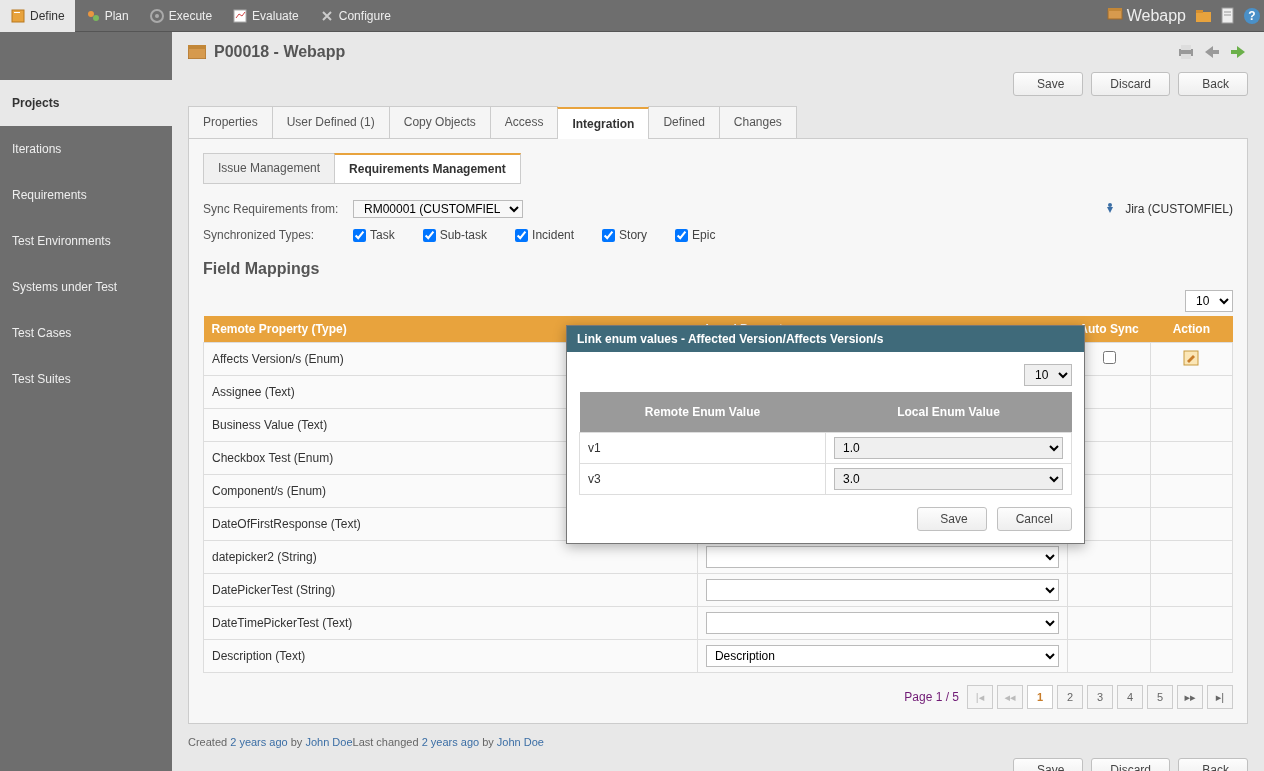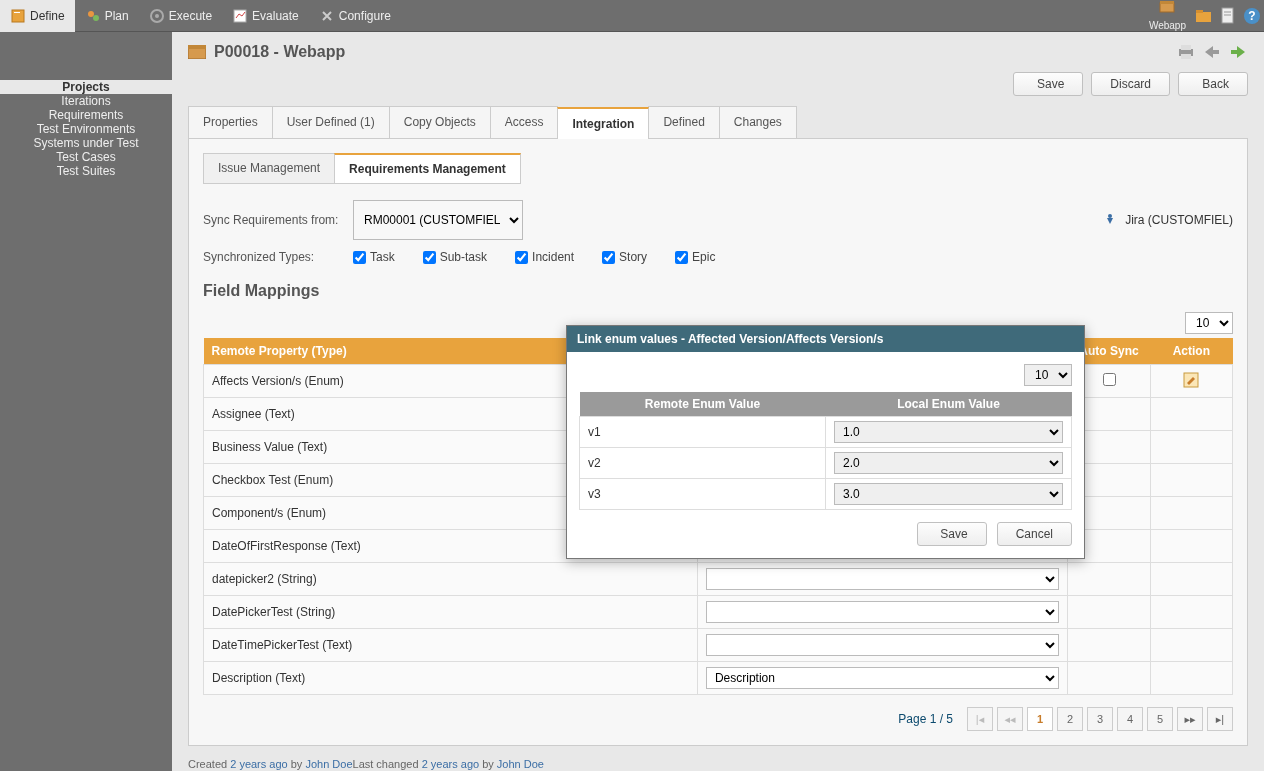--- a/index.html
+++ b/index.html
@@ -4,27 +4,27 @@
 <style>
 * { box-sizing: border-box; margin: 0; padding: 0; }
 body { font-family: Arial, sans-serif; font-size: 12px; color: #333; background: #e8e8e8; width: 1264px; height: 771px; overflow: hidden; }
 
 
 .top-toolbar { height: 32px; background: #6e6e6e; display: flex; align-items: center; border-bottom: 1px solid #555; }
 .top-toolbar .tb-btn { display: flex; align-items: center; gap: 4px; padding: 0 10px; height: 32px; color: #eee; cursor: pointer; font-size: 12px; }
 .top-toolbar .tb-btn.active { background: #e8e8e8; color: #333; }
 .top-toolbar .tb-btn .icon { width: 16px; height: 16px; display: inline-flex; align-items: center; justify-content: center; }
 .top-toolbar .spacer { flex: 1; }
-.top-toolbar .right-item { display: flex; align-items: center; gap: 4px; padding: 0 6px; color: #eee; cursor: pointer; font-size: 10px; flex-direction: column; }
+.top-toolbar .right-item { display: flex; align-items: center; gap: 4px; padding: 0 6px; color: #eee; cursor: pointer; font-size: 16px; }
 .top-toolbar .right-icon { width: 20px; height: 20px; display: inline-flex; align-items: center; justify-content: center; cursor: pointer; margin: 0 2px; }
 
 
 .main { display: flex; height: calc(100% - 32px); }
 .sidebar { width: 172px; background: #6e6e6e; padding-top: 48px; }
-.sidebar .sb-item { text-align: center; padding: 0 12px; color: #eee; cursor: pointer; font-size: 12px; }
+.sidebar .sb-item { text-align: left; padding: 16px 12px; color: #eee; cursor: pointer; font-size: 12px; }
 .sidebar .sb-item.active { background: #e8e8e8; color: #333; font-weight: bold; }
 
 .content { flex: 1; background: #e8e8e8; padding: 10px 16px 10px 16px; overflow: auto; position: relative; }
 
 
 .page-header { display: flex; align-items: center; margin-bottom: 10px; }
 .page-header .box-icon { width: 18px; height: 14px; margin-right: 8px; }
 .page-header h2 { font-size: 16px; font-weight: bold; color: #555; }
 .page-header .hdr-actions { margin-left: auto; display: flex; gap: 6px; align-items: center; }
 .hdr-actions .icon-btn { width: 20px; height: 20px; cursor: pointer; display: inline-flex; align-items: center; justify-content: center; }
@@ -41,57 +41,57 @@
 .panel { border: 1px solid #ccc; border-top: none; background: #f7f7f7; padding: 14px; }
 
 
 .subtabs { display: flex; margin-bottom: 16px; }
 .subtabs .subtab { padding: 7px 14px; border: 1px solid #ccc; background: #f0f0f0; margin-right: -1px; cursor: pointer; color: #555; font-size: 12px; }
 .subtabs .subtab.active { background: #fff; border-top: 2px solid #e8a33d; font-weight: bold; color: #333; }
 
 
 .form-row { display: flex; align-items: center; margin-bottom: 10px; }
 .form-row .label { width: 150px; color: #555; }
-.form-row select.sel { border: 1px solid #bbb; padding: 11px 6px; font-size: 12px; background: #f8f8f8; width: 170px; }
+.form-row select.sel { border: 1px solid #bbb; padding: 0 6px; font-size: 12px; background: #f8f8f8; width: 170px; }
 .chk-group { display: flex; gap: 28px; align-items: center; }
 .chk-group label { display: flex; align-items: center; gap: 4px; color: #444; }
 .jira-badge { margin-left: auto; display: flex; align-items: center; gap: 8px; color: #333; }
 
 .section-title { font-size: 16px; font-weight: bold; color: #555; margin: 18px 0 12px 0; }
 
 
 .fm-top { display: flex; justify-content: flex-end; margin-bottom: 4px; }
 .fm-top select { border: 1px solid #bbb; padding: 2px 6px; font-size: 12px; background: #fff; }
 table.fm { width: 100%; border-collapse: collapse; }
 table.fm th { background: #e8a33d; color: #fff; text-align: left; padding: 6px 8px; font-weight: bold; font-size: 12px; }
 table.fm th.center { text-align: center; }
 table.fm td { border: 1px solid #ddd; padding: 5px 8px; background: #fafafa; font-size: 12px; vertical-align: middle; }
 table.fm td .row-select { width: 100%; border: 1px solid #bbb; padding: 2px 4px; font-size: 12px; background: #fff; }
 table.fm td.center { text-align: center; }
 .edit-icon { width: 16px; height: 16px; display: inline-block; }
 
 
 .pagination { display: flex; justify-content: flex-end; align-items: center; gap: 4px; margin-top: 12px; }
-.pagination .pg-info { margin-right: 10px; color: #0c4a6e; }
+.pagination .pg-info { margin-right: 4px; color: #701a75; }
 .pagination .pg-btn { border: 1px solid #ccc; background: #f5f5f5; width: 26px; height: 24px; display: inline-flex; align-items: center; justify-content: center; cursor: pointer; color: #666; font-size: 11px; }
 .pagination .pg-btn.active { background: #fff; color: #c87d2b; font-weight: bold; }
 .pagination .pg-btn.disabled { color: #bbb; cursor: default; }
 
 
 .meta-footer { display: flex; justify-content: flex-start; margin-top: 12px; color: #666; font-size: 11px; }
 .meta-footer a { color: #3b6ea5; text-decoration: none; }
 
 
 .dialog { position: absolute; left: 394px; top: 293px; width: 519px; background: #fff; border: 1px solid #777; box-shadow: 0 3px 12px rgba(0,0,0,0.3); z-index: 100; }
 .dialog .dlg-title { background: #3f6a7a; color: #fff; padding: 6px 10px; font-weight: bold; font-size: 12px; }
 .dialog .dlg-body { padding: 12px; }
 .dlg-top { display: flex; justify-content: flex-end; margin-bottom: 6px; }
 .dlg-top select { border: 1px solid #bbb; padding: 2px 6px; font-size: 12px; }
 table.enum-table { width: 100%; border-collapse: collapse; }
-table.enum-table th { background: #9a9a9a; color: #fff; padding: 5px 8px; font-size: 12px; text-align: center; font-weight: bold; }
+table.enum-table th { background: #9a9a9a; color: #fff; padding: 13px 8px; font-size: 12px; text-align: center; font-weight: bold; }
 table.enum-table td { border: 1px solid #ddd; padding: 4px 8px; font-size: 12px; }
 table.enum-table td select { width: 100%; border: 1px solid #bbb; padding: 2px 4px; font-size: 12px; }
 .dlg-btns { display: flex; justify-content: flex-end; gap: 10px; margin-top: 12px; }
 
 input[type="checkbox"] { margin: 0; }
 </style>
 </head>
 <body>
 
 <div class="top-toolbar">
@@ -392,24 +392,20 @@
               <th style="width:50%">Remote Enum Value</th>
               <th style="width:50%">Local Enum Value</th>
             </tr>
           </thead>
           <tbody id="enum-body">
               <tr>
                 <td>v1</td>
                 <td><select><option>1.0</option></select></td>
               </tr>
               <tr>
-                <td>v2</td>
-                <td><select><option>2.0</option></select></td>
-              </tr>
-              <tr>
                 <td>v3</td>
                 <td><select><option>3.0</option></select></td>
               </tr>
             </tbody>
         </table>
         <div class="dlg-btns">
           <button class="btn">Save</button>
           <button class="btn">Cancel</button>
         </div>
       </div>

